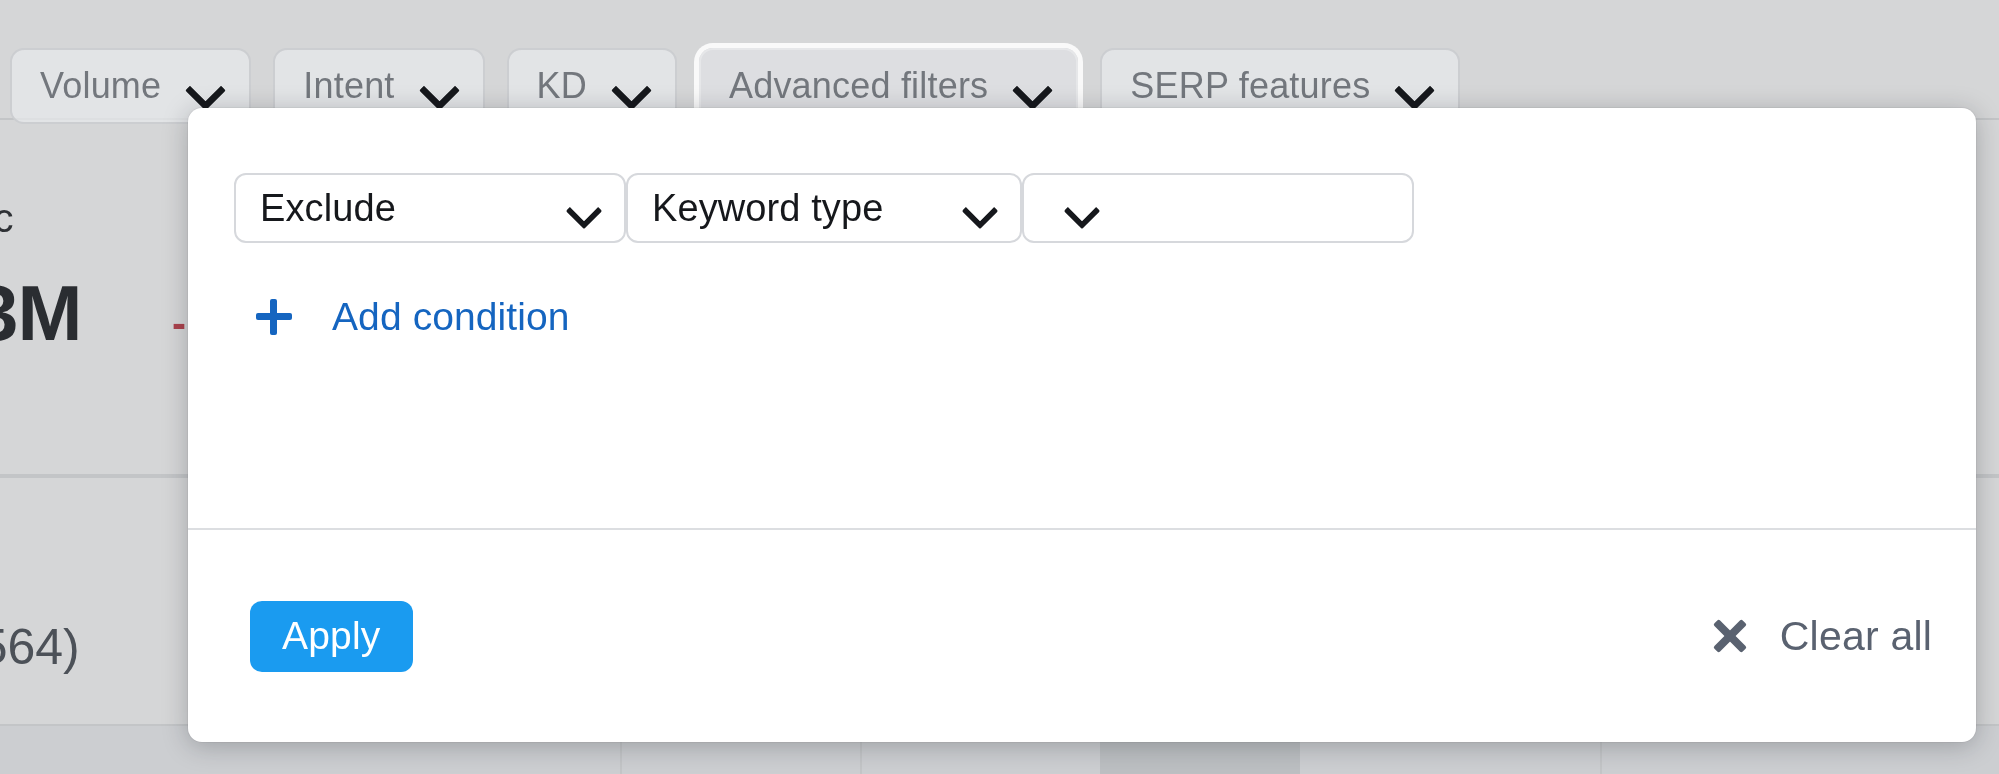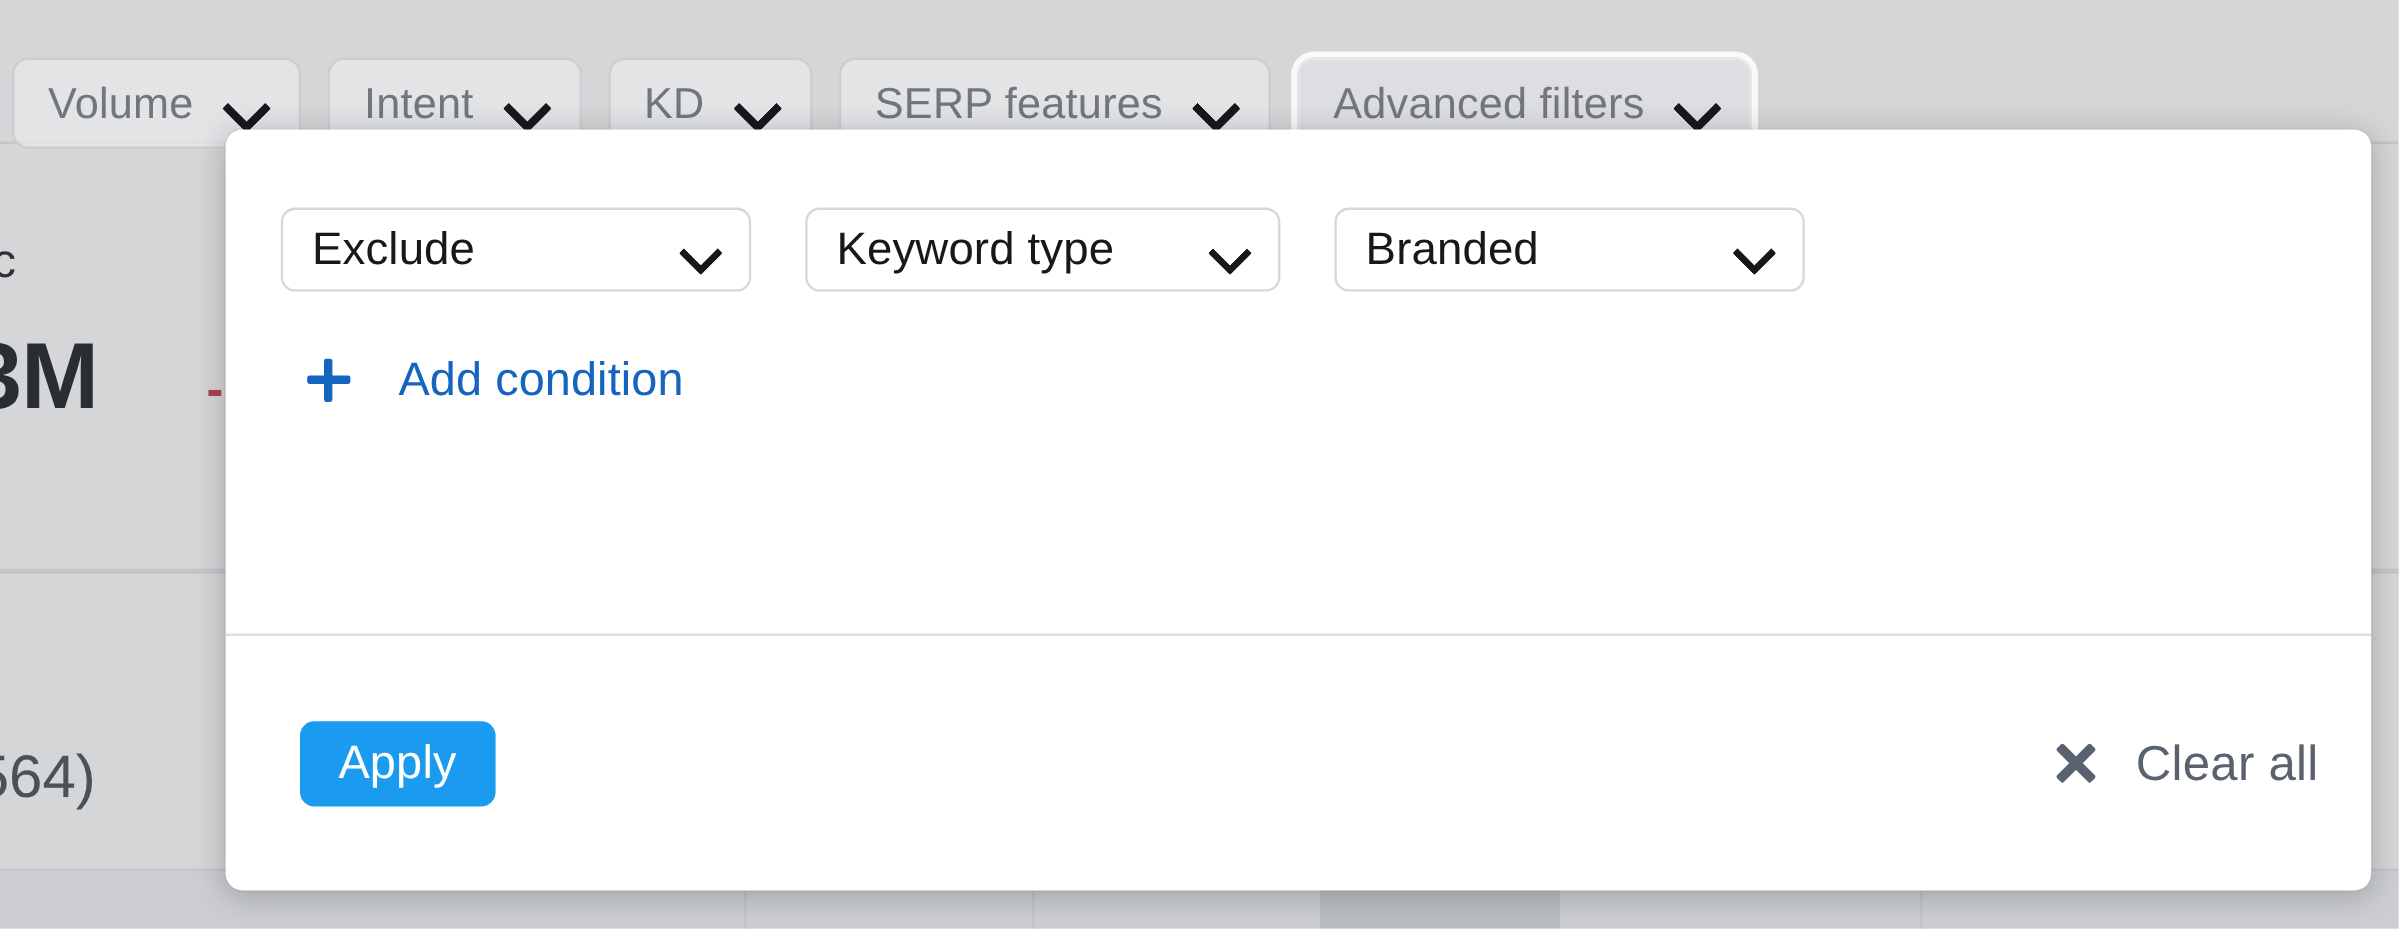--- a/index.html
+++ b/index.html
@@ -194,21 +194,20 @@
     box-shadow: 0 4px 26px rgba(20,24,30,0.26), 0 0 0 1px rgba(0,0,0,0.04);
     overflow: hidden;
   }
 
   .panel-body {
     padding: 65px 46px 0 46px;
   }
 
   .condition-row {
     display: flex;
-    gap: 45px;
   }
 
   .select-box {
     height: 70px;
     border: 2px solid #d6d8dc;
     border-radius: 12px;
     background: #ffffff;
     display: flex;
     align-items: center;
     justify-content: space-between;
@@ -376,27 +375,27 @@
     <div class="filter-pill">
       <span class="pill-label">Intent</span>
       <span class="chev"></span>
     </div>
 
     <div class="filter-pill">
       <span class="pill-label">KD</span>
       <span class="chev"></span>
     </div>
 
+    <div class="filter-pill active">
+      <span class="pill-label">Advanced filters</span>
+      <span class="chev"></span>
+    </div>
+
     <div class="filter-pill">
       <span class="pill-label">SERP features</span>
-      <span class="chev"></span>
-    </div>
-
-    <div class="filter-pill active">
-      <span class="pill-label">Advanced filters</span>
       <span class="chev"></span>
     </div>
 
   </div>
 
   <div class="panel">
 
     <div class="panel-body">
 
       <div class="condition-row">
@@ -405,21 +404,20 @@
           <span class="sel-label">Exclude</span>
           <span class="chev-sm"></span>
         </div>
 
         <div class="select-box select-attr">
           <span class="sel-label">Keyword type</span>
           <span class="chev-sm"></span>
         </div>
 
         <div class="select-box select-val">
-          <span class="sel-label">Branded</span>
           <span class="chev-sm"></span>
         </div>
 
       </div>
 
       <div class="add-condition">
         <span class="plus-icon"></span>
         <span class="add-condition-label">Add condition</span>
       </div>
 

